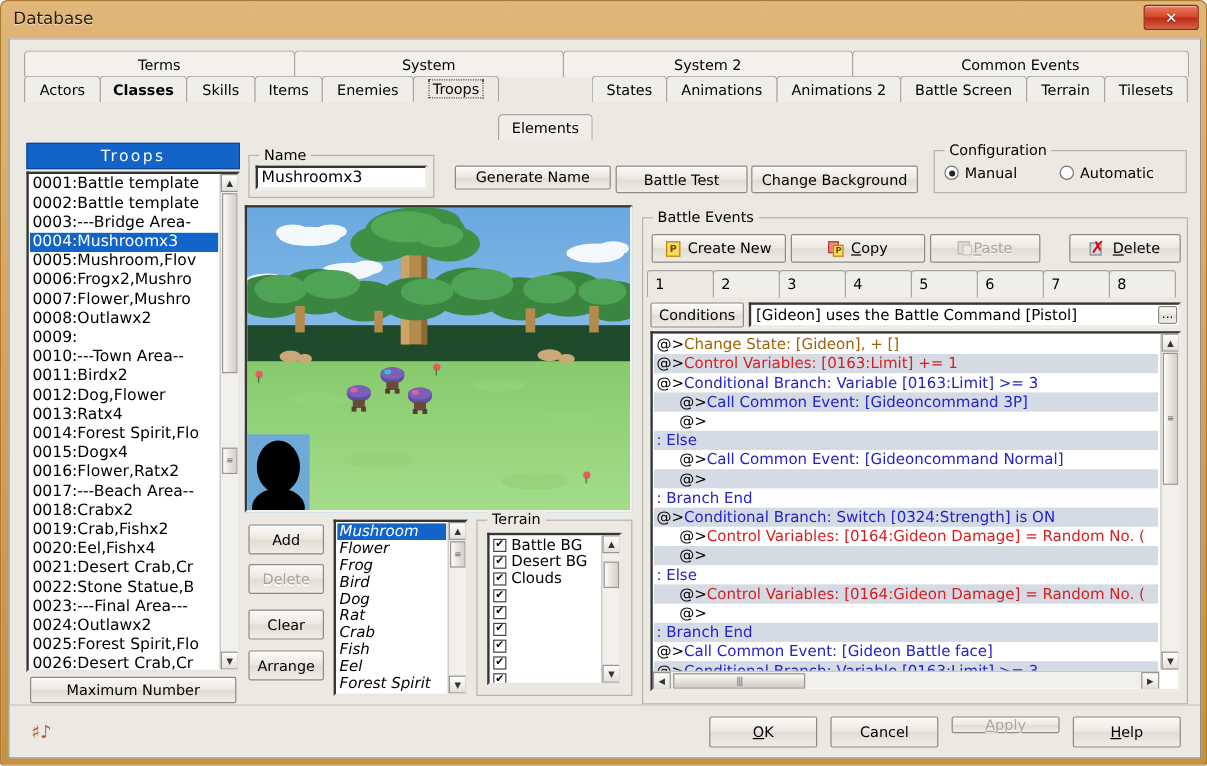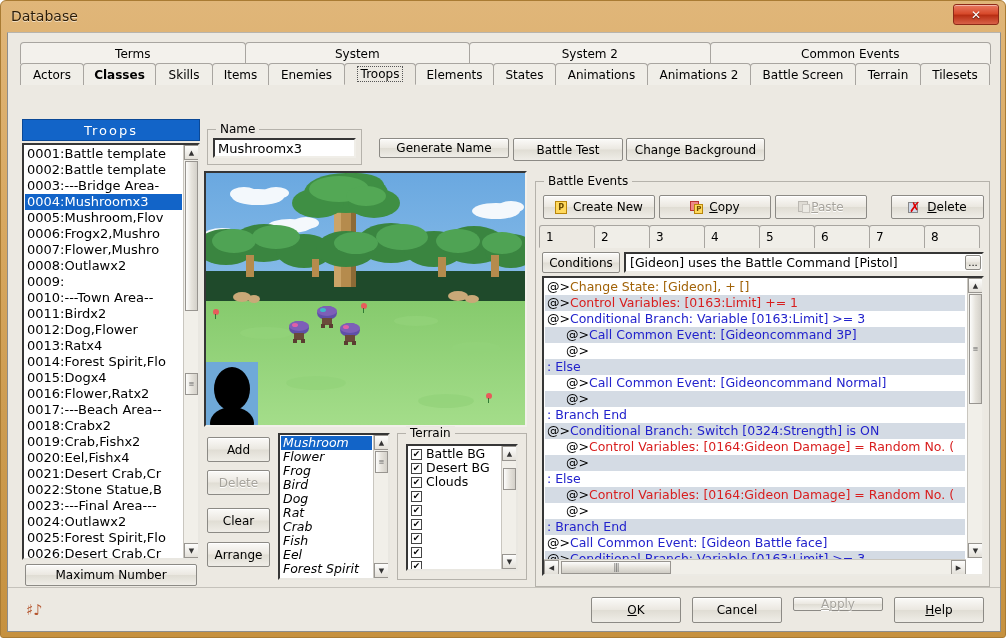--- a/index.html
+++ b/index.html
@@ -226,21 +226,21 @@
           </div>
           <div class="tab" style="width: 57px;">
             <span class="">Items</span>
           </div>
           <div class="tab" style="width: 77px;">
             <span class="">Enemies</span>
           </div>
           <div class="tab active" style="width: 72px;">
             <span class="tabinner">Troops</span>
           </div>
-          <div class="tab" style="width: 79px;">
+          <div class="tab" style="width: 79px; margin-top: 32px;">
             <span class="">Elements</span>
           </div>
           <div class="tab" style="width: 63px;">
             <span class="">States</span>
           </div>
           <div class="tab" style="width: 93px;">
             <span class="">Animations</span>
           </div>
           <div class="tab" style="width: 104px;">
             <span class="">Animations 2</span>
@@ -302,20 +302,33 @@
 
     <div class="group" style="left:199px;top:96px;width:155px;height:36px;">
       <span class="glabel">Name</span>
       <input type="text" id="name-input" style="position: absolute; left: 5px; top: 8px; width: 143px; height: 20px; border-width: 2px; border-style: inset; border-image: initial; border-color: rgb(138, 138, 138) rgb(240, 238, 232) rgb(240, 238, 232) rgb(138, 138, 138); font-size: 13px; padding: 0px 3px; font-family: &quot;DejaVu Sans&quot;, &quot;Liberation Sans&quot;, sans-serif; background: rgb(255, 255, 255);" value="Mushroomx3">
     </div>
 
     <div class="btn" style="position:absolute;left:371px;top:105px;width:130px;height:20px;">Generate Name</div>
     <div class="btn" style="position:absolute;left:505px;top:105px;width:110px;height:23px;">Battle Test</div>
     <div class="btn" style="position:absolute;left:618px;top:105px;width:139px;height:23px;">Change Background</div>
 
+    <div class="group" style="left:770px;top:92px;width:211px;height:36px;">
+      <span class="glabel">Configuration</span>
+      <div style="position:absolute;left:8px;top:11px;display:flex;align-items:center;gap:5px;">
+        <span style="width:12px;height:12px;border-radius:50%;border:1px solid #777;background:#fff;display:inline-flex;align-items:center;justify-content:center;">
+          <span style="width:5px;height:5px;border-radius:50%;background:#222;display:block;"></span>
+        </span>
+        <span style="font-size:12px;">Manual</span>
+      </div>
+      <div style="position:absolute;left:104px;top:11px;display:flex;align-items:center;gap:5px;">
+        <span style="width:12px;height:12px;border-radius:50%;border:1px solid #777;background:#fff;display:inline-block;"></span>
+        <span style="font-size:12px;">Automatic</span>
+      </div>
+    </div>
 
     <div id="preview" style="left:196px;top:138px;width:323px;height:256px;">
       <svg width="319" height="252" viewBox="0 0 319 252">
         <defs>
           <linearGradient id="sky" x1="0" y1="0" x2="0" y2="1">
             <stop offset="0%" stop-color="#6aa8e0"></stop>
             <stop offset="100%" stop-color="#a9d3f2"></stop>
           </linearGradient>
           <linearGradient id="grass" x1="0" y1="0" x2="0" y2="1">
             <stop offset="0%" stop-color="#84c96b"></stop>

